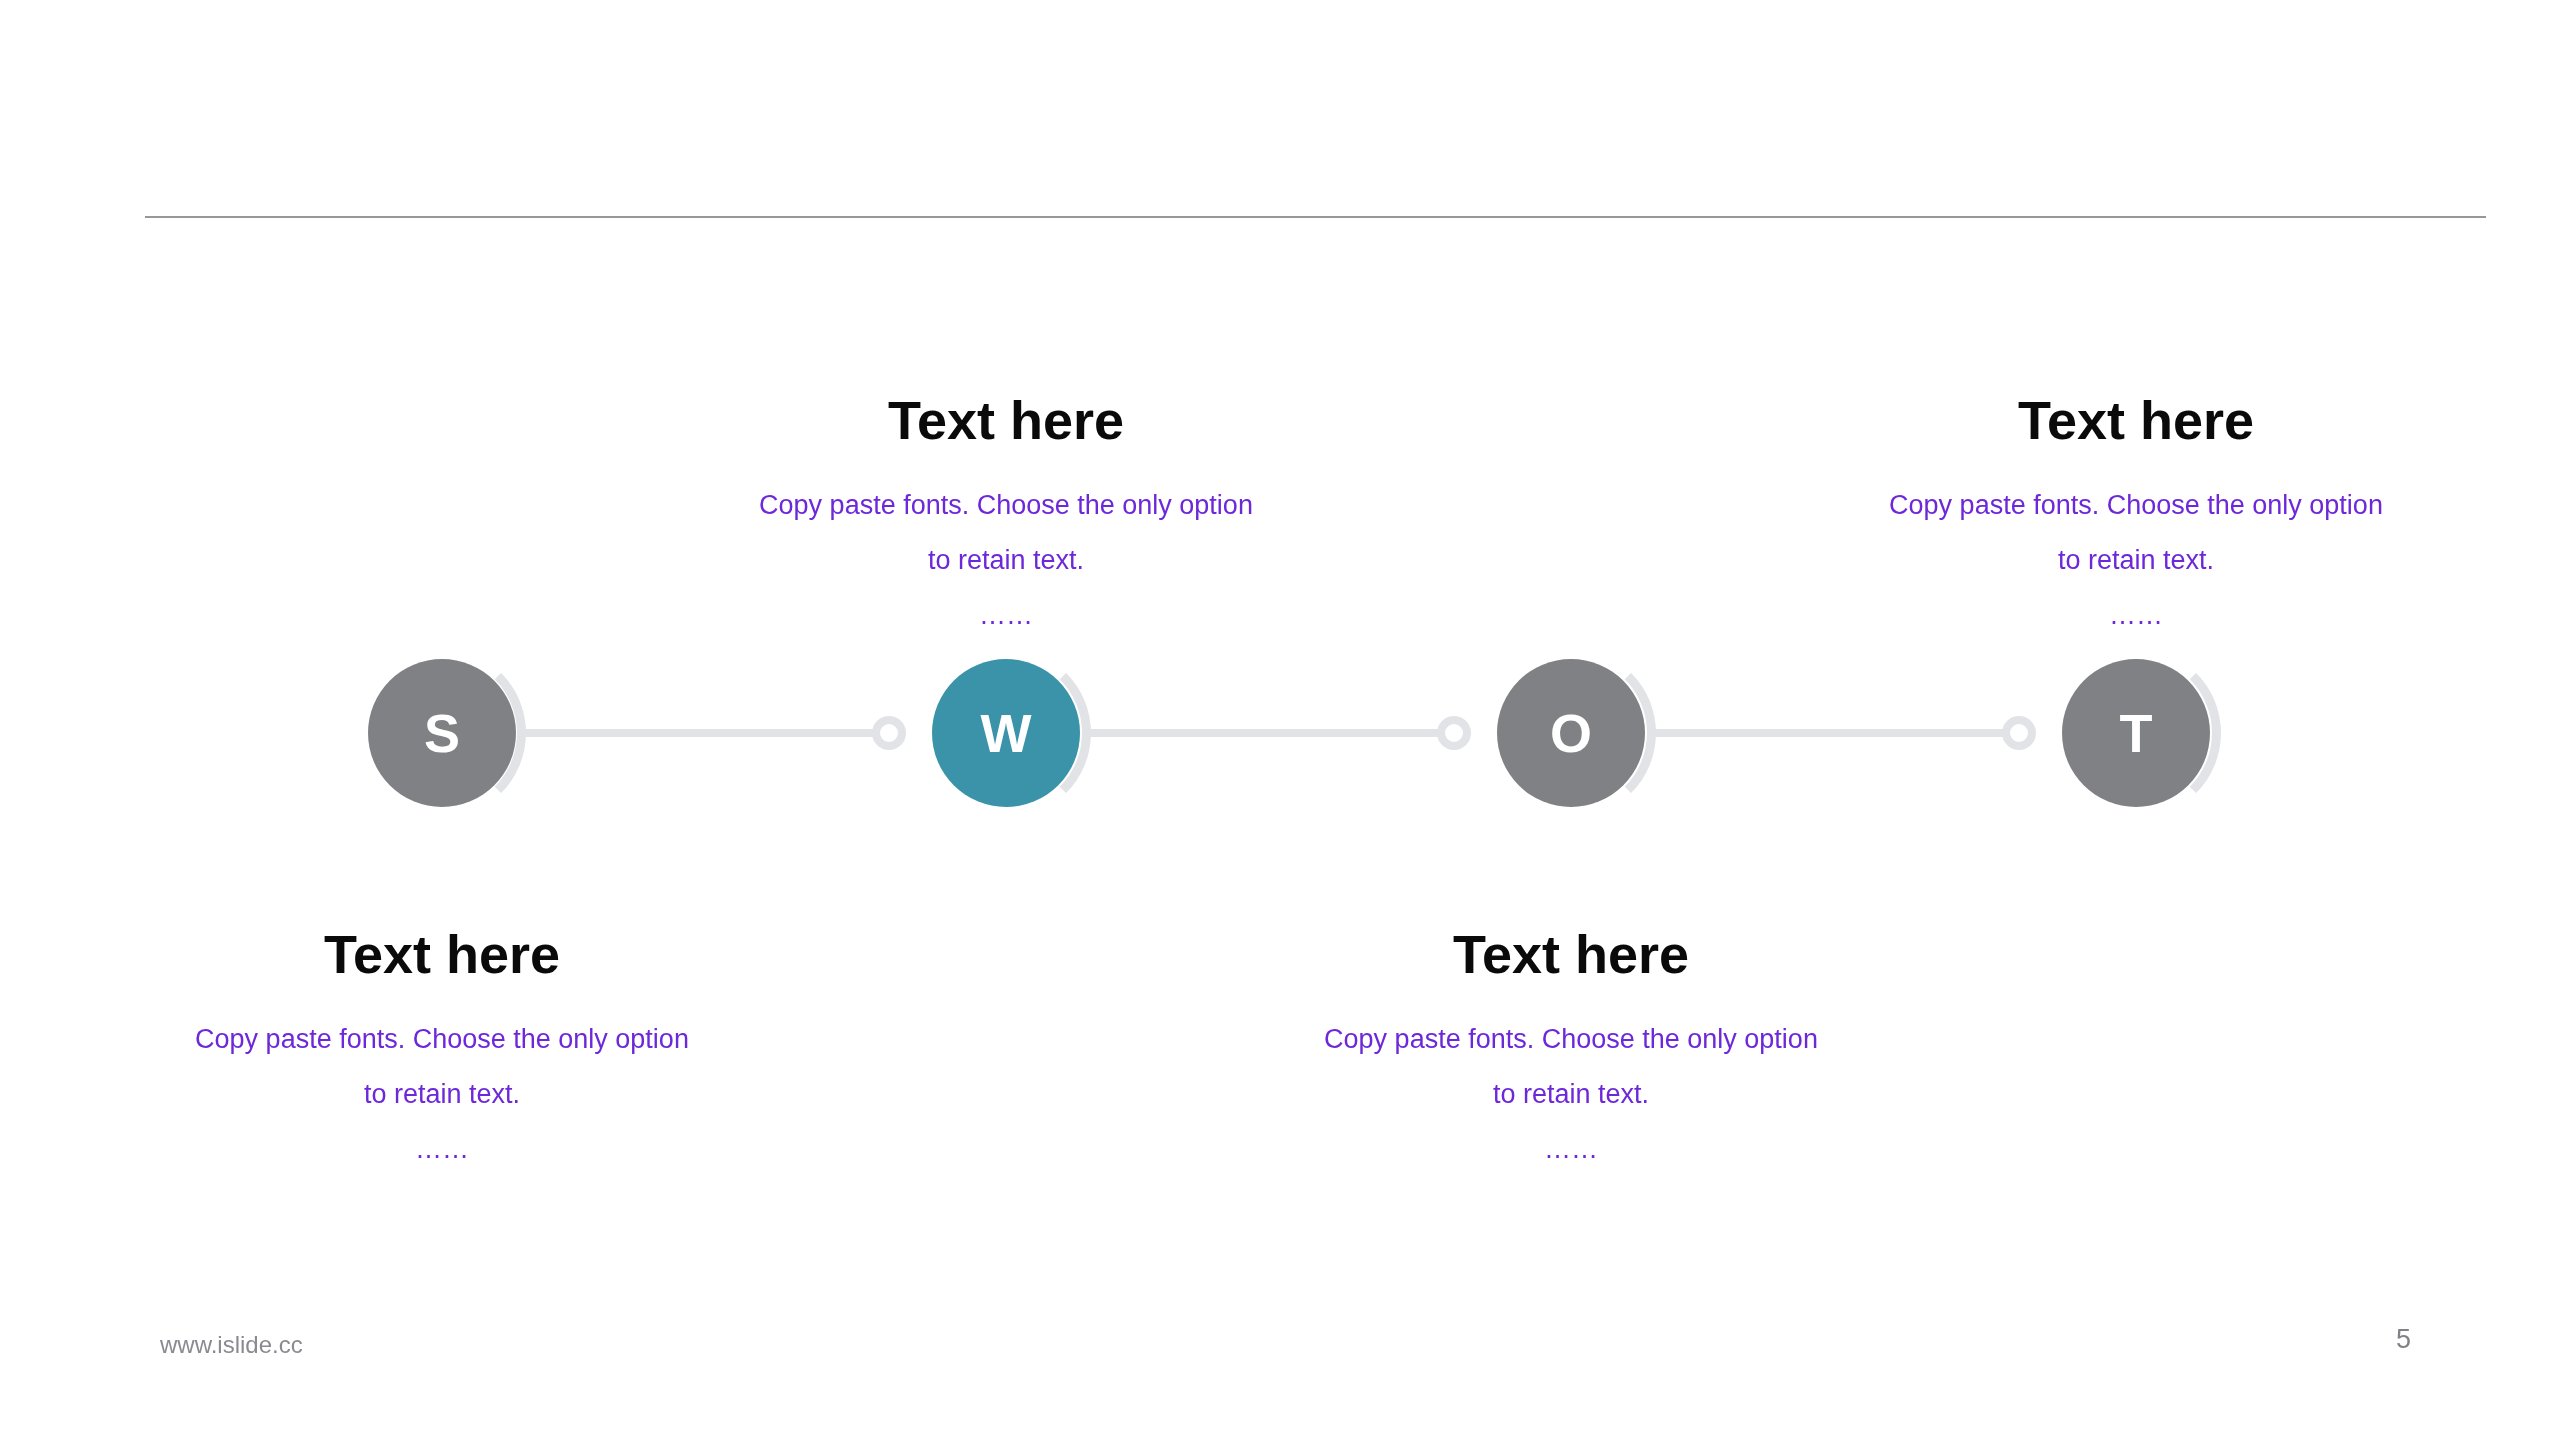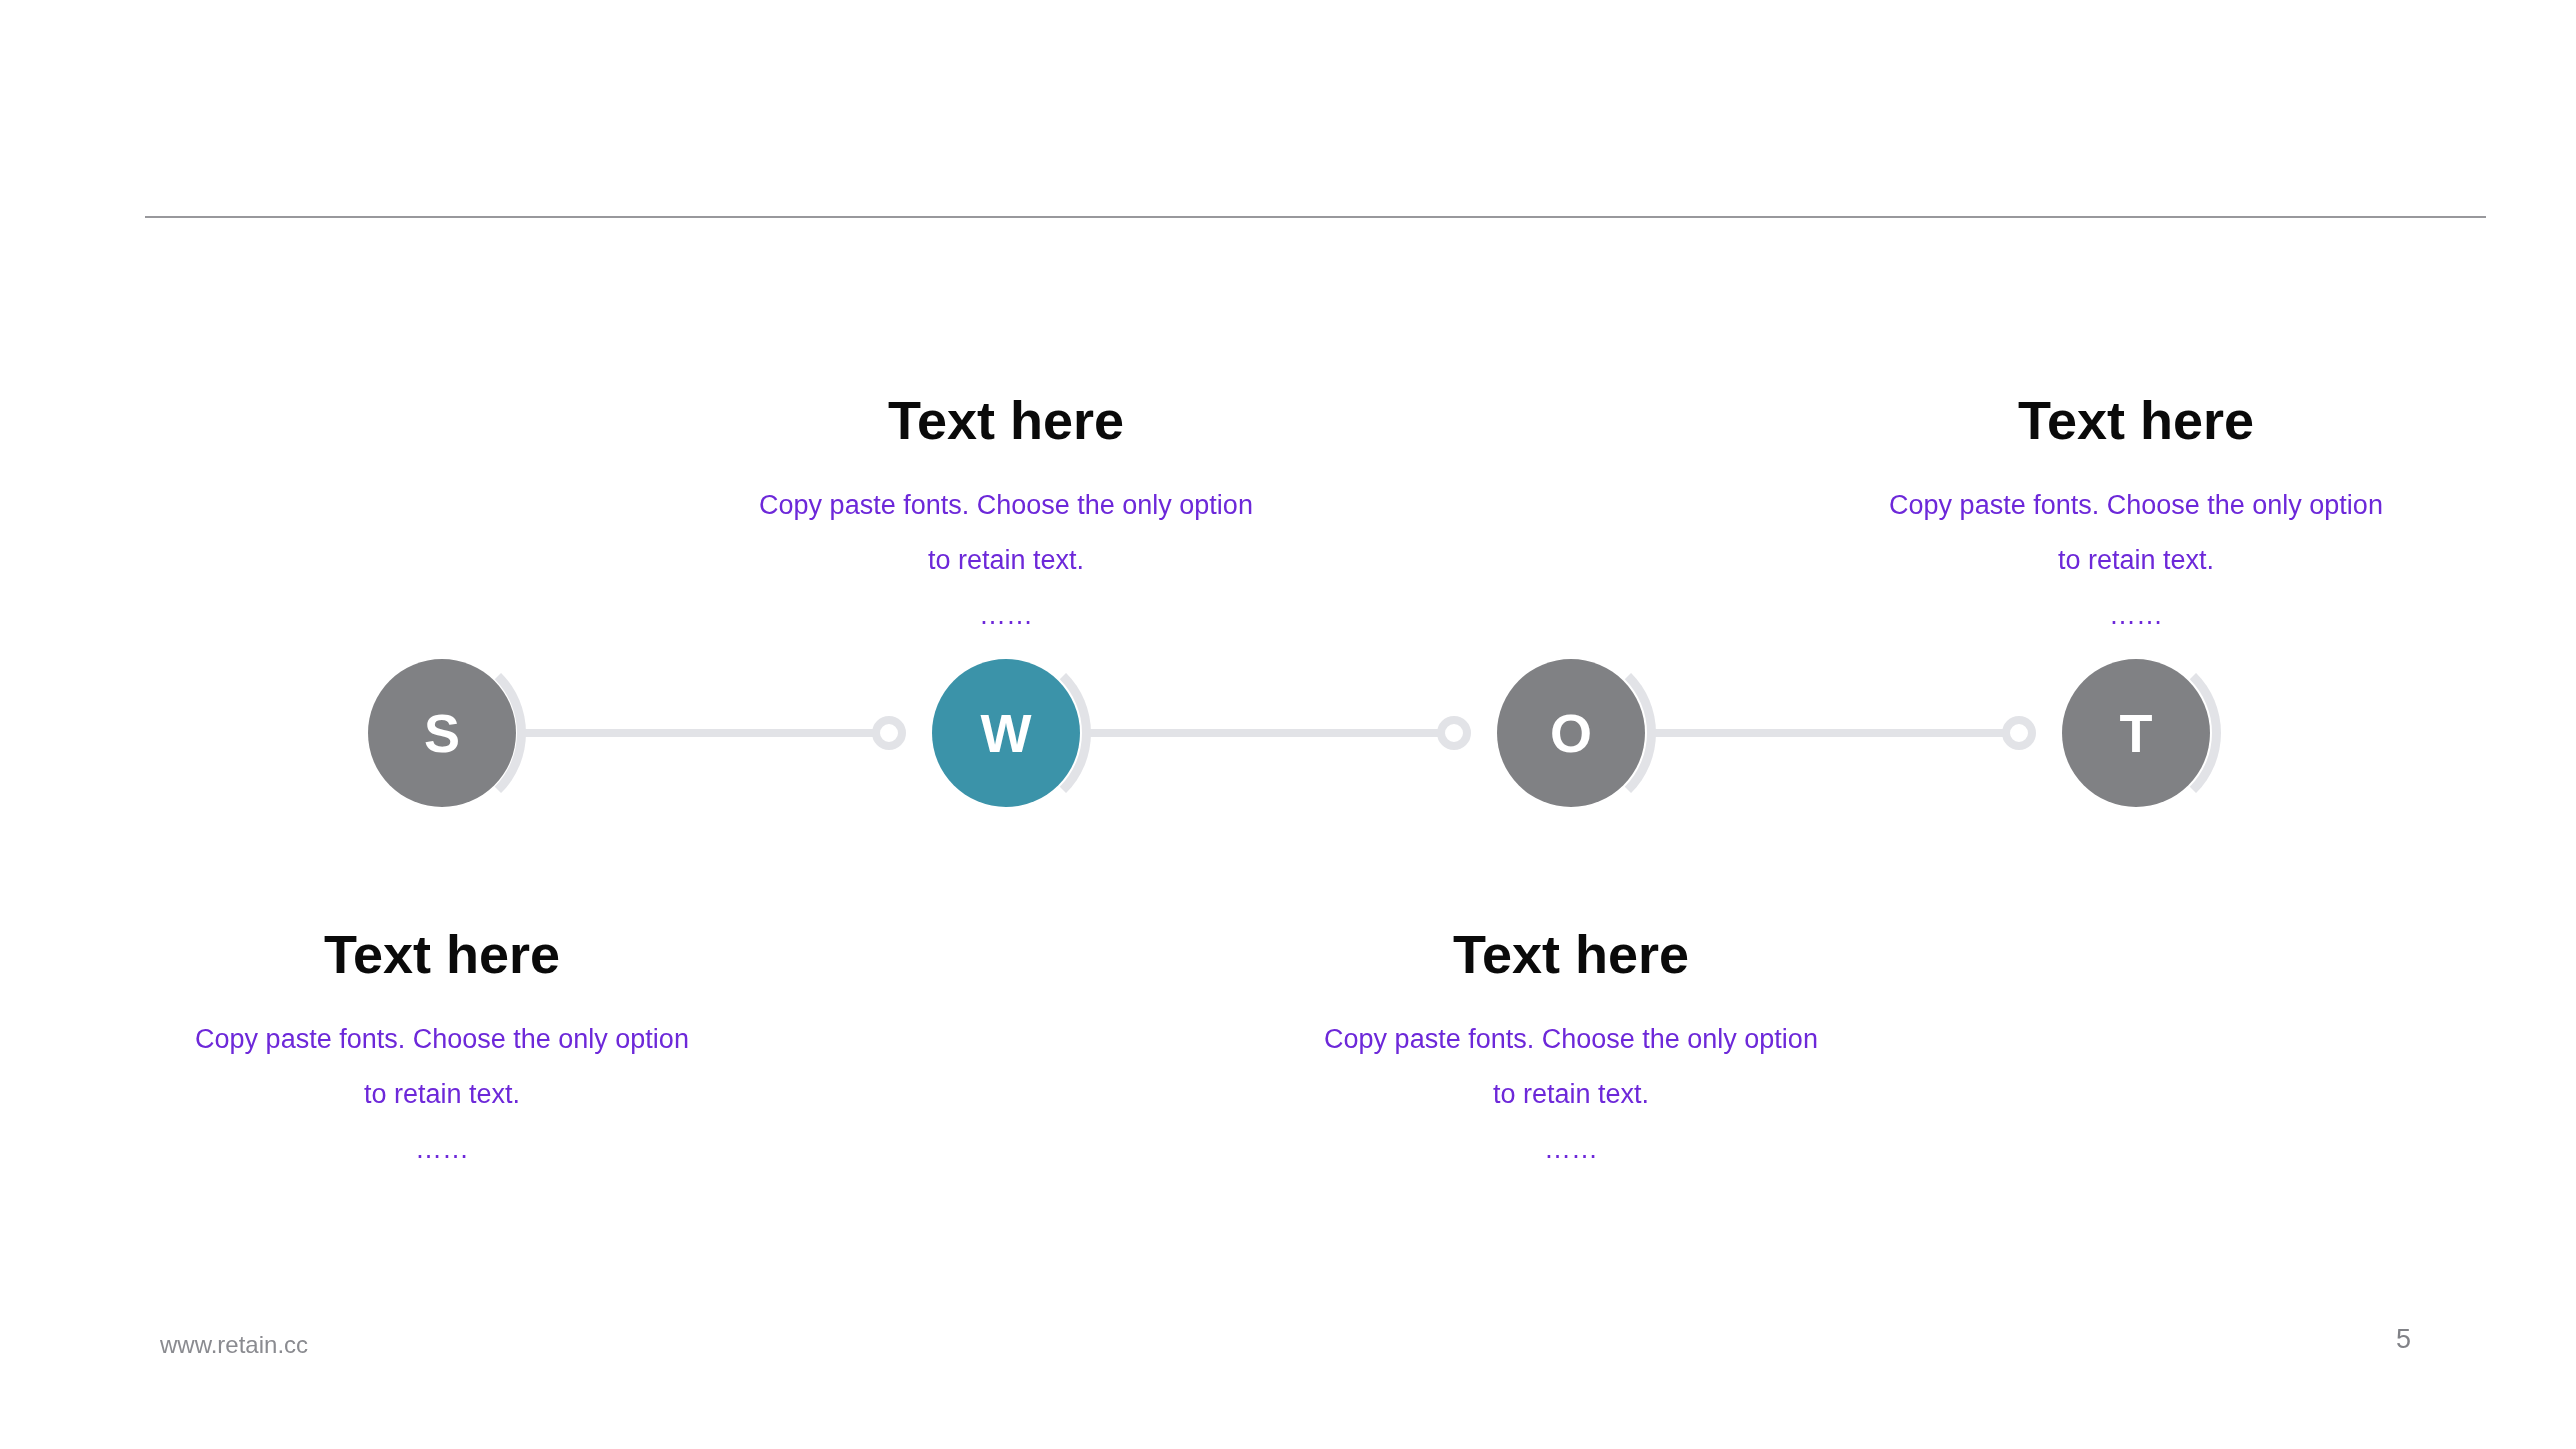--- a/index.html
+++ b/index.html
@@ -187,17 +187,17 @@
 
   <div class="text-block below tb-o">
     <div class="tb-title">Text here</div>
     <div class="tb-body">
       <div>Copy paste fonts. Choose the only option</div>
       <div>to retain text.</div>
       <div>……</div>
     </div>
   </div>
 
-  <div class="footer-site">www.retain.cc</div>
+  <div class="footer-site">www.islide.cc</div>
   <div class="footer-page">5</div>
 
 </div>
 
 
 </body></html>

